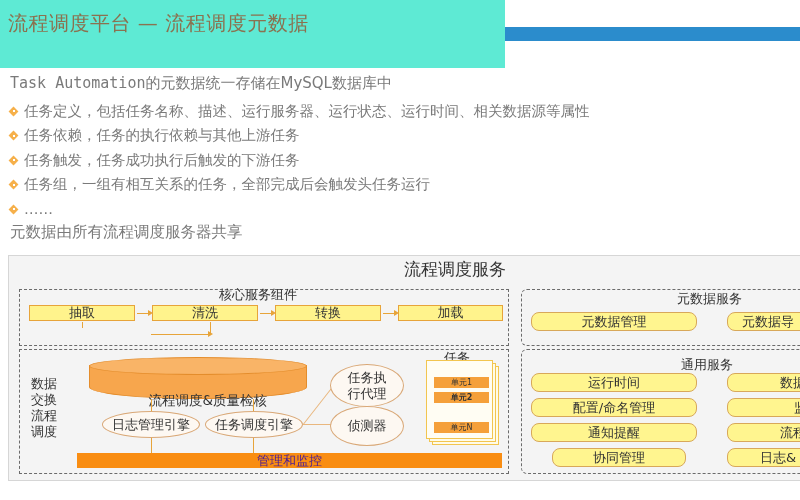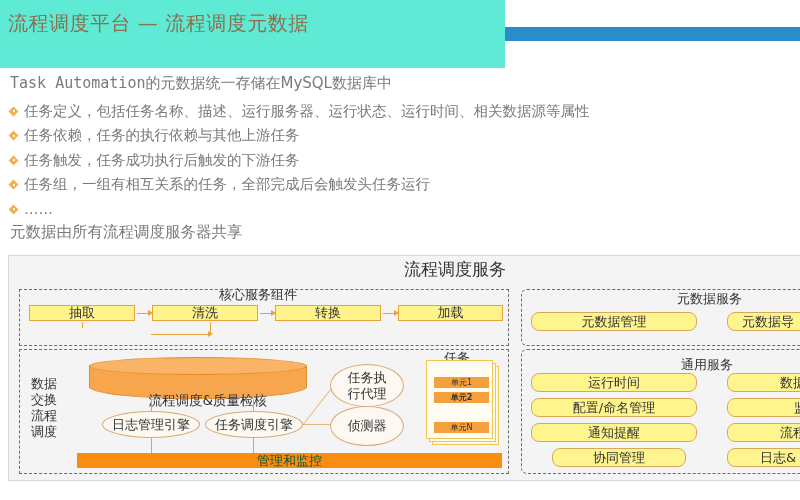--- a/index.html
+++ b/index.html
@@ -24,21 +24,21 @@
   .pbox { position: absolute; height: 16px; background: #fff38c; border: 1px solid #e7a43a; font-size: 13px; color: #333; text-align: center; line-height: 14px; }
   .pill { position: absolute; height: 19px; background: #fff58f; border: 1px solid #d8a85a; border-radius: 8px; font-size: 13px; color: #333; text-align: center; line-height: 17px; overflow: hidden; white-space: nowrap; }
   .arrow { position: absolute; height: 1px; background: #e7a43a; }
   .arrow::after { content: ""; position: absolute; right: -2px; top: -3px; border-left: 5px solid #e7a43a; border-top: 3.5px solid transparent; border-bottom: 3.5px solid transparent; }
   .vline { position: absolute; width: 1px; background: #e7a43a; }
   .cyl { position: absolute; left: 80px; top: 101px; width: 218px; height: 42px; }
   .cyl-body { position: absolute; left: 0; top: 8px; width: 218px; height: 34px; background: #f7a64d; border-radius: 0 0 109px 109px / 0 0 12px 12px; border: 1px solid #e48d2c; }
   .cyl-top { position: absolute; left: 0; top: 0; width: 218px; height: 18px; background: #f9b467; border: 1px solid #e48d2c; border-radius: 50%; }
   .cyl-text { position: absolute; left: 0; top: 19px; width: 178px; text-align: right; font-size: 13.5px; color: #333; margin-top: 16px; }
   .ellipse { position: absolute; background: #fdf8f2; border: 1px solid #d9a877; border-radius: 50%; font-size: 13px; color: #333; display: flex; align-items: center; justify-content: center; text-align: center; line-height: 16px; }
-  .mgmt-bar { position: absolute; left: 68px; top: 197px; width: 425px; height: 15px; background: #f98d12; font-size: 13px; color: #14532d; text-align: center; line-height: 15px; }
+  .mgmt-bar { position: absolute; left: 68px; top: 197px; width: 425px; height: 15px; background: #f98d12; font-size: 13px; color: #4c1d95; text-align: center; line-height: 15px; }
   .side-label { position: absolute; left: 22px; top: 120px; width: 30px; font-size: 13px; color: #333; line-height: 16px; }
   .tasks-title { position: absolute; left: 435px; top: 93px; font-size: 13px; color: #333; }
   .stack { position: absolute; border: 1px solid #f2c54f; background: #fffbe8; }
   .unit { position: absolute; left: 7px; width: 55px; height: 11px; background: #f5a03a; font-size: 8px; color: #333; text-align: center; line-height: 11px; }
   .diag-line { position: absolute; height: 1px; background: #e9b77e; transform-origin: 0 0; }
 </style>
 </head>
 <body>
 
 <div class="title-block">

